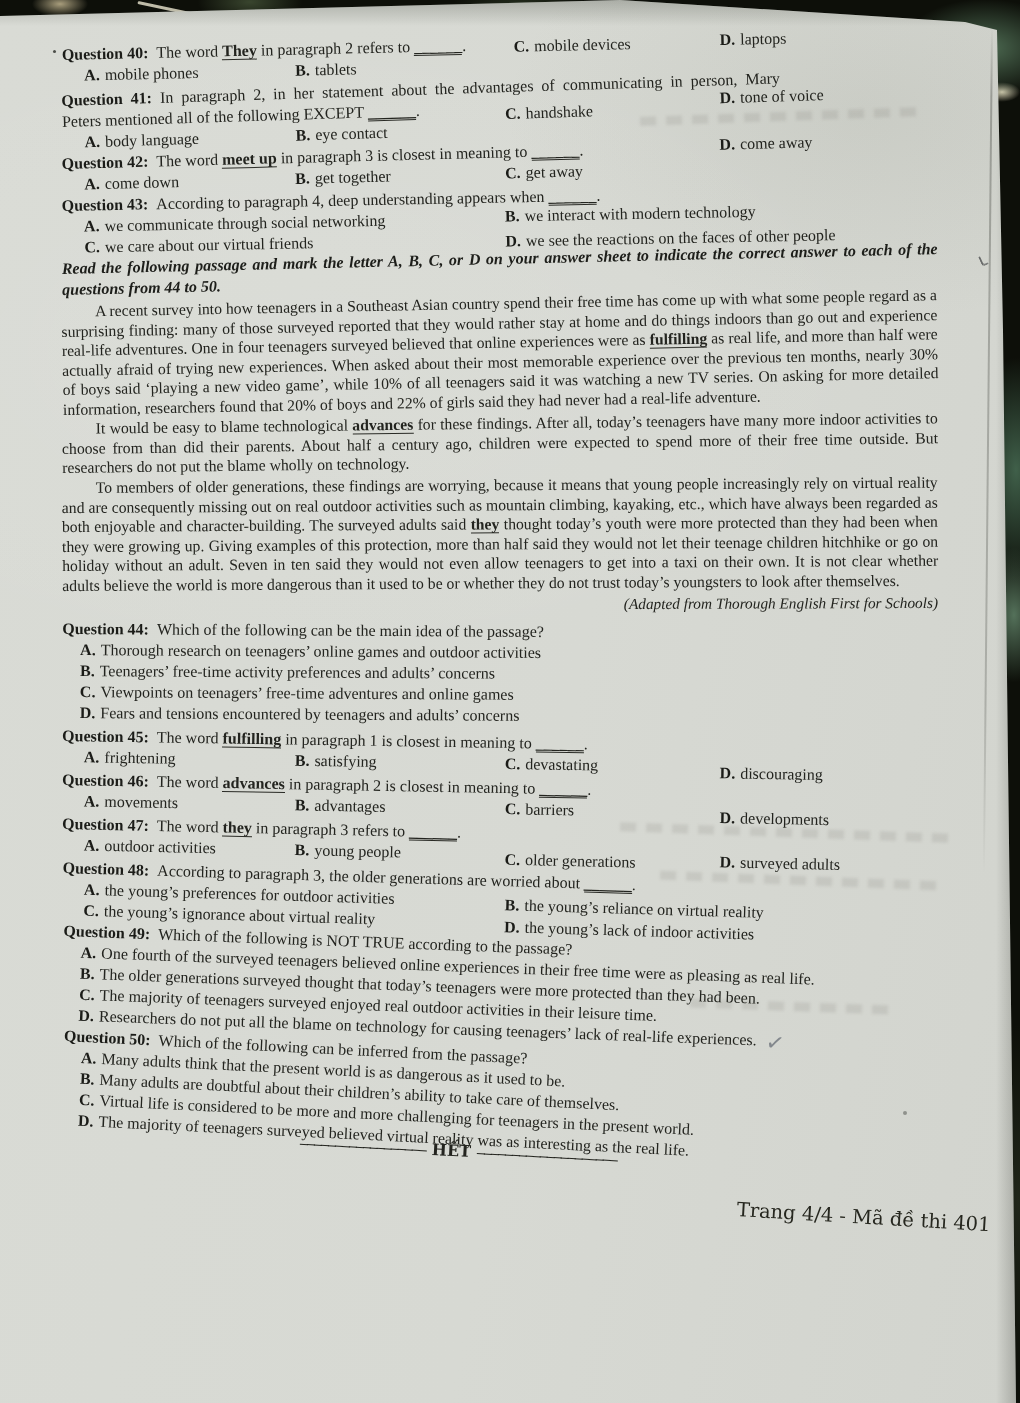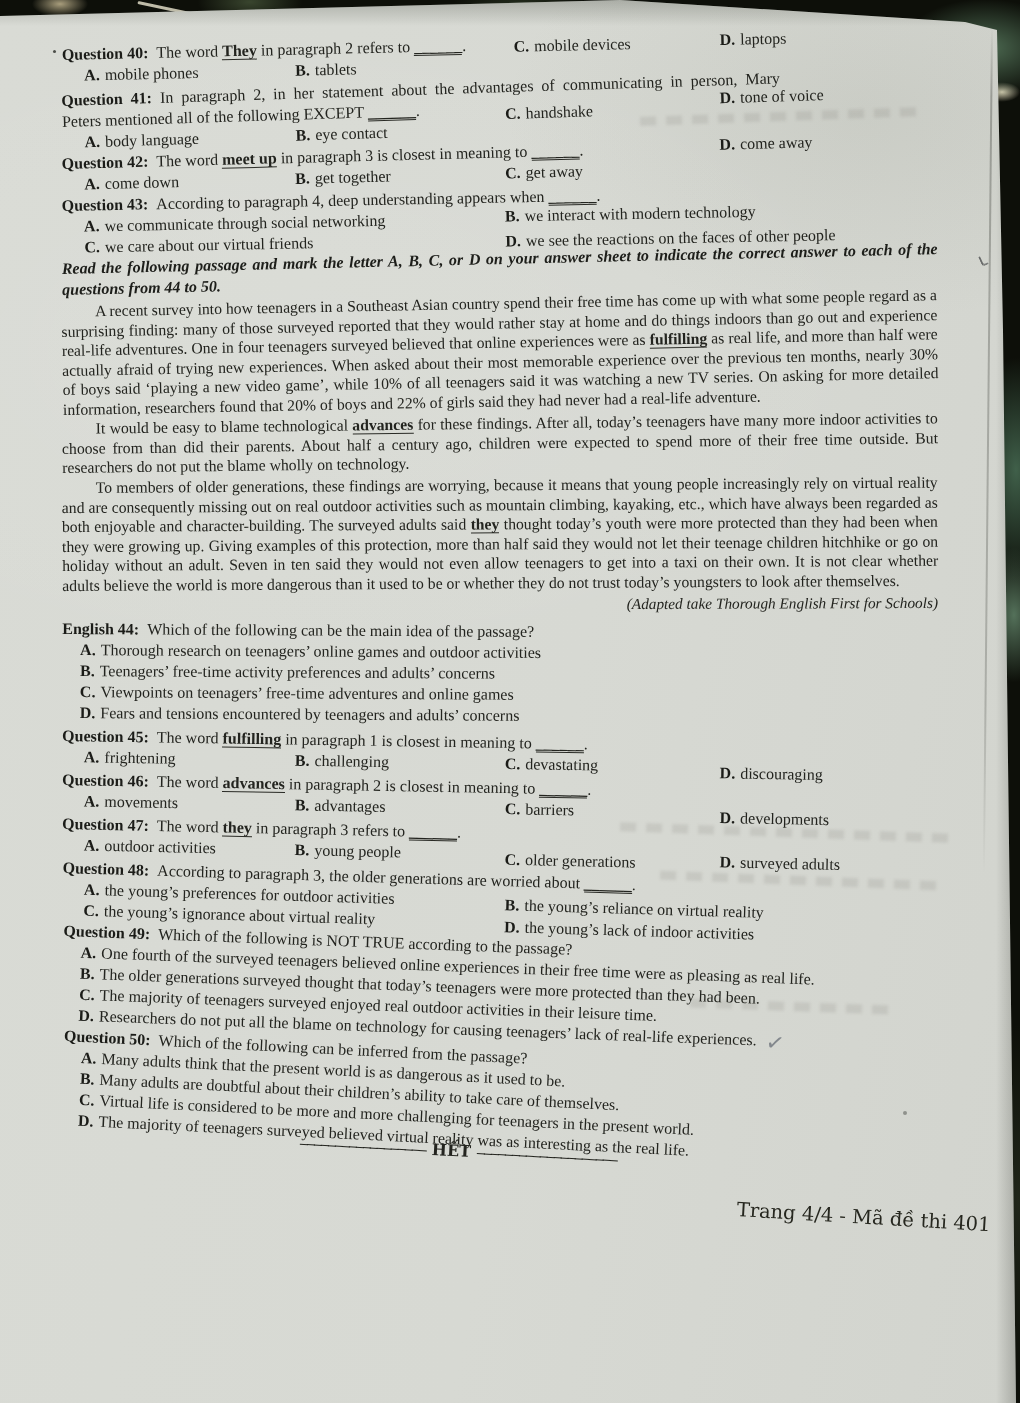--- a/index.html
+++ b/index.html
@@ -137,40 +137,40 @@
     <div class="t passage indent" style="transform:rotate(-1.1deg);">
       <span>A recent survey into how teenagers in a Southeast Asian country spend their free time has come up with what some people regard as a surprising finding: many of those surveyed reported that they would rather stay at home and do things indoors than go out and experience real-life adventures. One in four teenagers surveyed believed that online experiences were as </span><span class="u">fulfilling</span><span> as real life, and more than half were actually afraid of trying new experiences. When asked about their most memorable experience over the previous ten months, nearly 30% of boys said ‘playing a new video game’, while 10% of all teenagers said it was watching a new TV series. On asking for more detailed information, researchers found that 20% of boys and 22% of girls said they had never had a real-life adventure.</span>
     </div>
     <div class="t passage indent" style="transform:rotate(-0.7deg);">
       <span>It would be easy to blame technological </span><span class="u">advances</span><span> for these findings. After all, today’s teenagers have many more indoor activities to choose from than did their parents. About half a century ago, children were expected to spend more of their free time outside. But researchers do not put the blame wholly on technology.</span>
     </div>
     <div class="t passage indent" style="transform:rotate(-0.35deg);">
       <span>To members of older generations, these findings are worrying, because it means that young people increasingly rely on virtual reality and are consequently missing out on real outdoor activities such as mountain climbing, kayaking, etc., which have always been regarded as both enjoyable and character-building. The surveyed adults said </span><span class="u">they</span><span> thought today’s youth were more protected than they had been when they were growing up. Giving examples of this protection, more than half said they would not let their teenage children hitchhike or go on holiday without an adult. Seven in ten said they would not even allow teenagers to get into a taxi on their own. It is not clear whether adults believe the world is more dangerous than it used to be or whether they do not trust today’s youngsters to look after themselves.</span>
     </div>
     <div class="t source mb2" style="transform:rotate(-0.2deg);">
-      <span>(Adapted take </span><span>Thorough English First for Schools</span><span>)</span>
+      <span>(Adapted from </span><span>Thorough English First for Schools</span><span>)</span>
     </div>
 
     <div class="t mb2" style="transform:rotate(0.35deg);">
       <div class="row">
-        <b class="qlabel">English 44:</b><span>Which of the following can be the main idea of the passage?</span>
+        <b class="qlabel">Question 44:</b><span>Which of the following can be the main idea of the passage?</span>
       </div>
       <div class="optline"><b>A.</b><span>Thorough research on teenagers’ online games and outdoor activities</span></div>
       <div class="optline"><b>B.</b><span>Teenagers’ free-time activity preferences and adults’ concerns</span></div>
       <div class="optline"><b>C.</b><span>Viewpoints on teenagers’ free-time adventures and online games</span></div>
       <div class="optline"><b>D.</b><span>Fears and tensions encountered by teenagers and adults’ concerns</span></div>
     </div>
 
     <div class="t mb2" style="transform:rotate(0.9deg);">
       <div class="row">
         <b class="qlabel">Question 45:</b><span>The word </span><span class="u">fulfilling</span><span> in paragraph 1 is closest in meaning to </span><span class="u">______</span><span>.</span>
       </div>
       <div class="row">
         <span class="opt abs c1"><b>A.</b><span>frightening</span></span>
-        <span class="opt abs c2"><b>B.</b><span>challenging</span></span>
+        <span class="opt abs c2"><b>B.</b><span>satisfying</span></span>
         <span class="opt abs c3"><b>C.</b><span>devastating</span></span>
         <span class="opt abs c4" style="top:6px;"><b>D.</b><span>discouraging</span></span>
       </div>
     </div>
 
     <div class="t mb2" style="transform:rotate(1.05deg);">
       <div class="row">
         <b class="qlabel">Question 46:</b><span>The word </span><span class="u">advances</span><span> in paragraph 2 is closest in meaning to </span><span class="u">______</span><span>.</span>
       </div>
       <div class="row">

